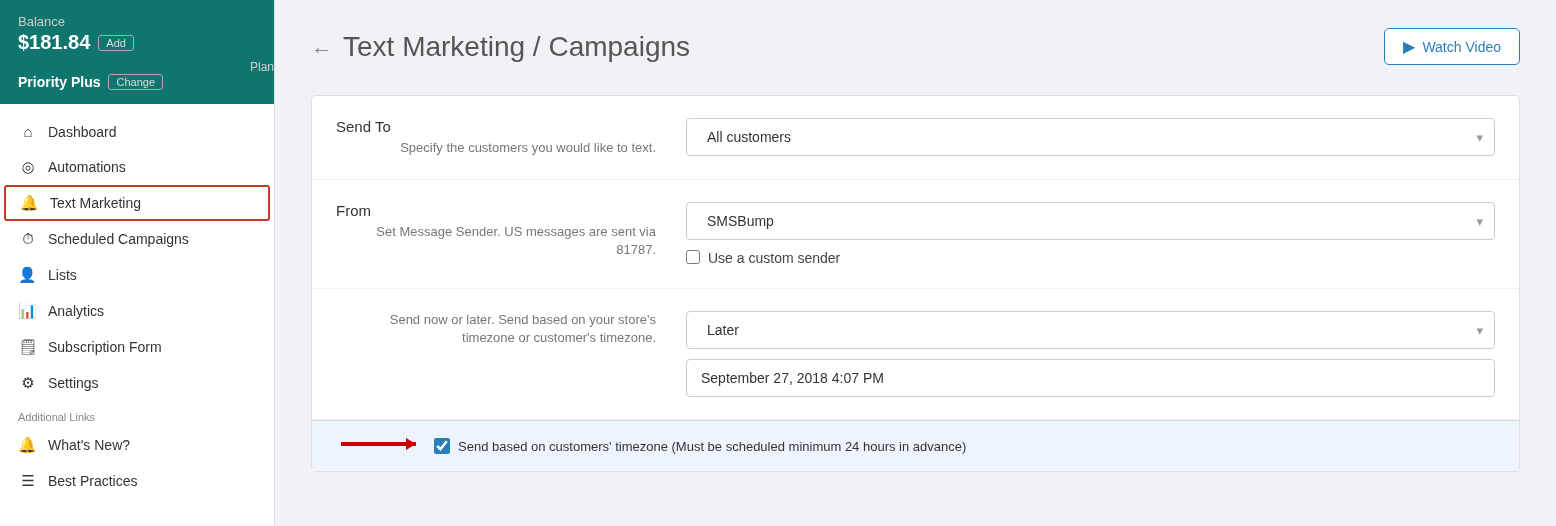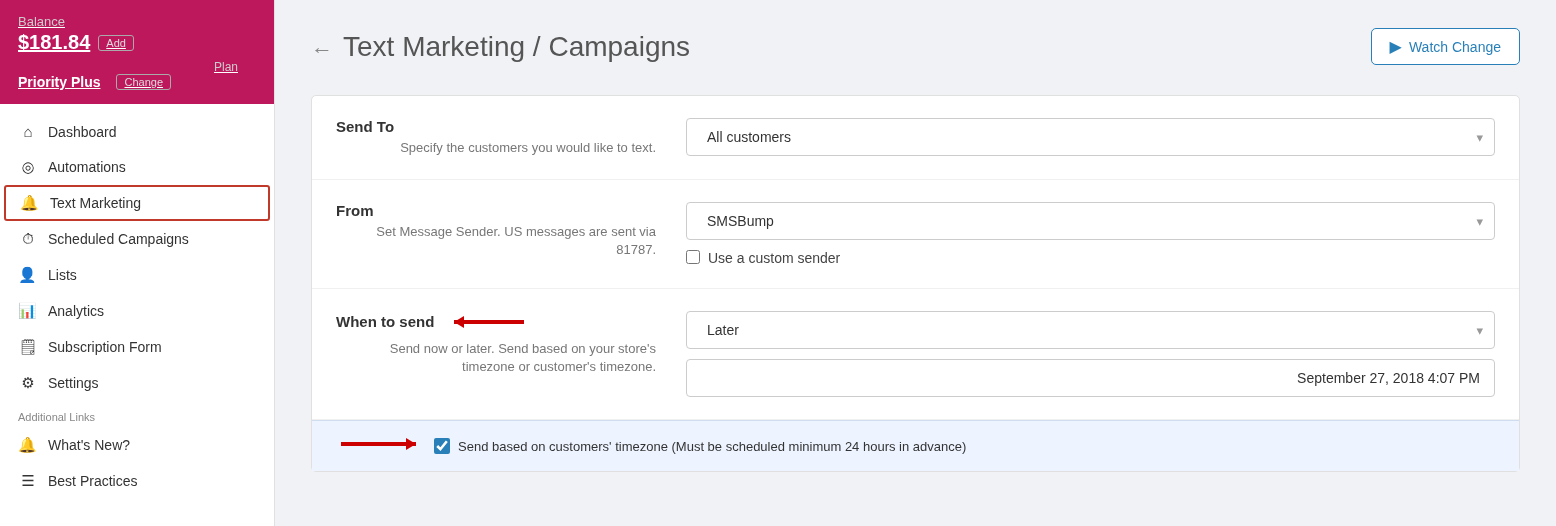--- a/index.html
+++ b/index.html
@@ -10,38 +10,37 @@
       width: 275px;
       min-width: 275px;
       background: #fff;
       display: flex;
       flex-direction: column;
       border-right: 1px solid #e0e0e0;
       height: 526px;
       overflow-y: auto;
     }
     .sidebar-header {
-      background: #be185d;
+      background: #0f766e;
       color: #fff;
-      padding: 14px 36px 14px 18px;
-      text-decoration: underline;
+      padding: 14px 0 14px 18px;
     }
     .balance-label { font-size: 13px; color: #ccc; margin-bottom: 2px; }
     .balance-amount { font-size: 20px; font-weight: bold; display: flex; align-items: center; gap: 8px; }
     .add-btn {
       font-size: 11px;
       background: transparent;
       border: 1px solid #aaa;
       color: #ddd;
       padding: 1px 7px;
       border-radius: 3px;
       cursor: pointer;
     }
     .plan-label { font-size: 12px; color: #ccc; margin-top: 6px; text-align: right; }
-    .plan-name { font-size: 14px; font-weight: bold; display: flex; align-items: flex-end; gap: 16px; }
+    .plan-name { font-size: 14px; font-weight: bold; display: flex; align-items: flex-end; gap: 8px; }
     .change-btn {
       font-size: 11px;
       background: transparent;
       border: 1px solid #aaa;
       color: #ddd;
       padding: 1px 7px;
       border-radius: 3px;
       cursor: pointer;
     }
 
@@ -126,21 +125,21 @@
       gap: 30px;
     }
     .field-row:last-child { border-bottom: none; }
 
     .field-label-col {
       width: 320px;
       min-width: 320px;
     }
     .field-label {
       font-size: 15px;
-      font-weight: bold;
+      font-weight: normal;
       color: #333;
       margin-bottom: 4px;
     }
     .field-desc {
       font-size: 13px;
       color: #777;
       line-height: 1.4;
       text-align: right;
     }
 
@@ -190,21 +189,20 @@
     }
 
     .date-input {
       width: 100%;
       padding: 10px 14px;
       border: 1px solid #ccc;
       border-radius: 4px;
       font-size: 14px;
       color: #333;
       background: #fff;
-      text-align: right;
     }
 
     
     .when-to-send-row {
       position: relative;
     }
     .red-arrow-left {
       display: inline-block;
       margin-left: 10px;
       vertical-align: middle;
@@ -294,21 +292,21 @@
 </div>
 
 <div class="main">
   <div class="page-header">
     <div class="page-title">
       <span class="back-arrow">←</span>
       <span>Text Marketing / Campaigns</span>
     </div>
     <button class="watch-video-btn">
       <span class="play-icon">▶</span>
-      <span>Watch Change</span>
+      <span>Watch Video</span>
     </button>
   </div>
 
   <div class="form-section">
 
     <div class="field-row">
       <div class="field-label-col">
         <div class="field-label">Send To</div>
         <div class="field-desc">Specify the customers you would like to text.</div>
       </div>
@@ -339,30 +337,20 @@
         </div>
         <div class="checkbox-row">
           <input type="checkbox" class="checkbox-control" style="">
           <span>Use a custom sender</span>
         </div>
       </div>
     </div>
 
     <div class="field-row when-to-send-row">
       <div class="field-label-col">
-        <div class="field-label">
-          <span>When to send</span>
-          
-          <span class="red-arrow-left arrow-svg">
-            <svg width="80" height="22" viewBox="0 0 80 22">
-              <line x1="75" y1="11" x2="5" y2="11" stroke="#cc0000" stroke-width="4"></line>
-              <polygon points="5,11 15,5 15,17" fill="#cc0000"></polygon>
-            </svg>
-          </span>
-        </div>
         <div class="field-desc">Send now or later. Send based on your store's timezone or customer's timezone.</div>
       </div>
       <div class="field-control-col">
         <div class="select-wrapper">
           <select class="select-control">
             <option>Now</option>
             <option selected="">Later</option>
           </select>
           <span class="select-arrow">▾</span>
         </div>

